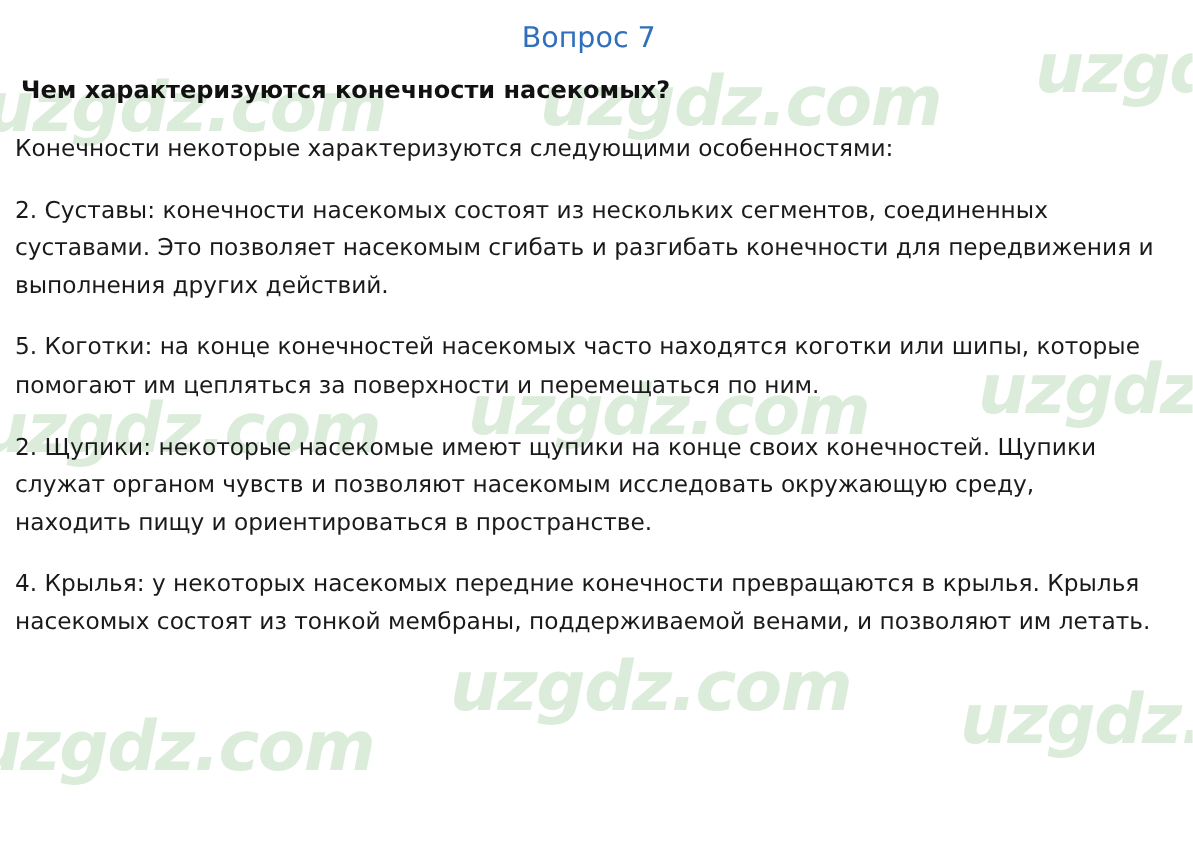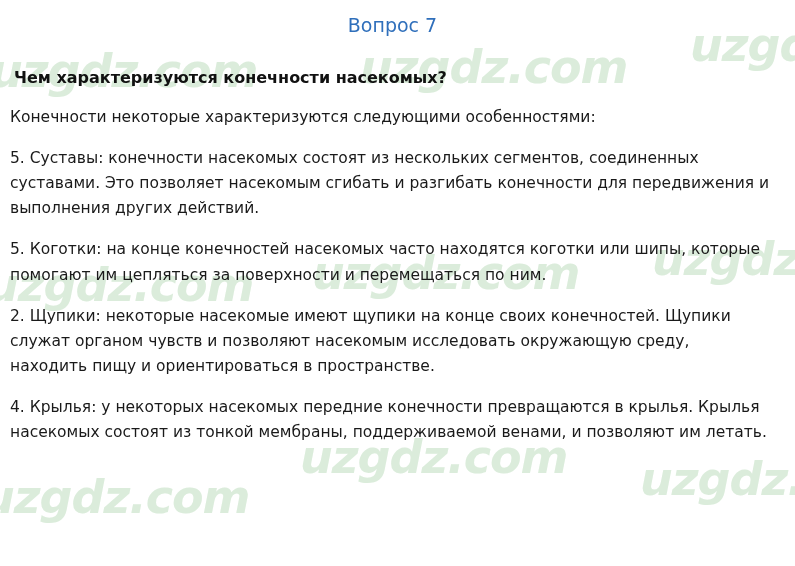--- a/index.html
+++ b/index.html
@@ -41,21 +41,21 @@
     position: relative;
     z-index: 1;
     padding: 8px 18px 0 8px;
   }
 
   .q-title {
     text-align: center;
     color: #2f6fbb;
     font-size: 19px;
     font-weight: 400;
-    margin: 6px 0 32px 0;
+    margin: 6px 0 14px 0;
   }
 
   .q-prompt {
     font-size: 16px;
     font-weight: 700;
     color: #111;
     margin: 0 0 18px 6px;
   }
 
   .para {
@@ -81,18 +81,18 @@
     <span class="wm" style="left: 640px; top: 452px; color: rgb(207, 230, 207);">uzgdz.com</span>
   </div>
 
 <div class="page">
 
   <div class="q-title">Вопрос 7</div>
 
   <div class="q-prompt">Чем характеризуются конечности насекомых?</div>
 
   <div class="para">Конечности некоторые характеризуются следующими особенностями:</div>
-  <div class="para">5. Суставы: конечности насекомых состоят из нескольких сегментов, соединенных суставами. Это позволяет насекомым сгибать и разгибать конечности для передвижения и выполнения других действий.</div>
+  <div class="para">2. Суставы: конечности насекомых состоят из нескольких сегментов, соединенных суставами. Это позволяет насекомым сгибать и разгибать конечности для передвижения и выполнения других действий.</div>
   <div class="para">5. Коготки: на конце конечностей насекомых часто находятся коготки или шипы, которые помогают им цепляться за поверхности и перемещаться по ним.</div>
   <div class="para">2. Щупики: некоторые насекомые имеют щупики на конце своих конечностей. Щупики служат органом чувств и позволяют насекомым исследовать окружающую среду, находить пищу и ориентироваться в пространстве.</div>
   <div class="para">4. Крылья: у некоторых насекомых передние конечности превращаются в крылья. Крылья насекомых состоят из тонкой мембраны, поддерживаемой венами, и позволяют им летать.</div>
 
 </div>
 
 </body></html>

